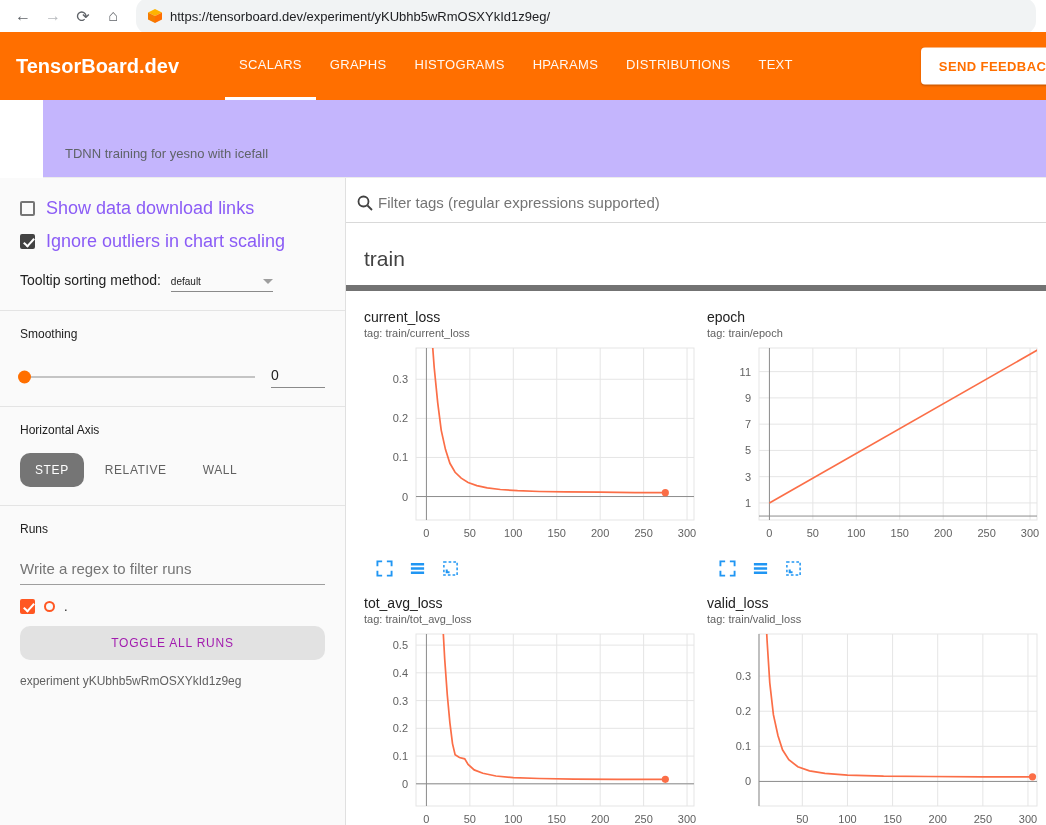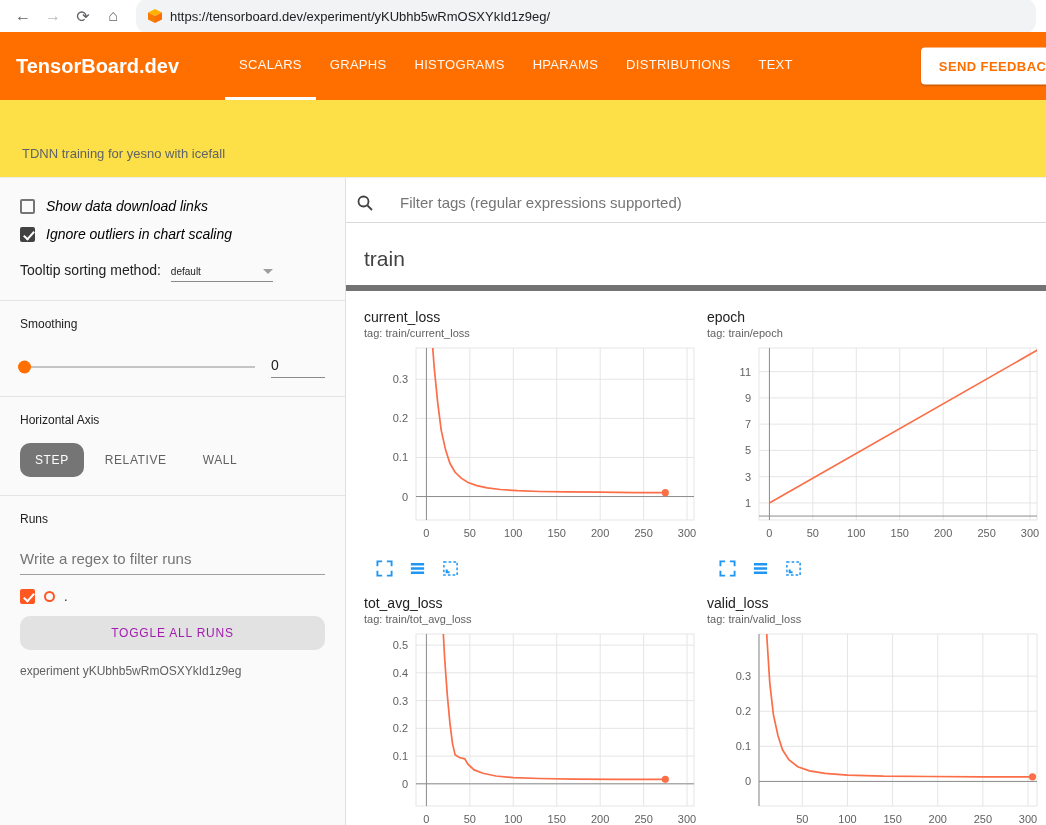--- a/index.html
+++ b/index.html
@@ -18,33 +18,33 @@
 
   
   .header { height:68px; background:var(--header-bg,#ff6f00); display:flex; align-items:stretch; padding:0 0 0 16px; position:relative; color:#fff; }
   .logo { font-size:20px; font-weight:bold; margin-right:46px; align-self:center; white-space:nowrap; }
   .tabs { display:flex; height:100%; }
   .tab { display:flex; align-items:center; padding:0 14px; font-size:13px; letter-spacing:.3px; border-bottom:3px solid transparent; cursor:pointer; color:rgba(255,255,255,.95); white-space:nowrap; }
   .tab.active { border-bottom-color:#fff; }
   .feedback-btn { position:absolute; right:-28px; top:50%; transform:translateY(-50%); background:#fff; color:var(--header-bg,#ff6f00); font-size:13px; font-weight:bold; letter-spacing:.4px; padding:11px 18px; border-radius:4px; border:none; white-space:nowrap; box-shadow:0 1px 2px rgba(0,0,0,.2); cursor:pointer; font-family:inherit; }
 
   
-  .title-bar { height:78px; padding:46px 0 0 22px; font-size:13px; color:#5f6368; border-bottom:1px solid #ececec; background:#fde047; }
+  .title-bar { height:78px; padding:46px 0 0 22px; font-size:13px; color:#5f6368; border-bottom:1px solid #ececec; background:#c4b5fd;margin-left:43px; }
 
   
   .content { display:flex; height:647px; }
   .sidebar { width:346px; flex-shrink:0; background:#fafafa; border-right:1px solid #e0e0e0; overflow:hidden; }
   .side-section { padding:16px 20px 18px; border-bottom:1px solid #e4e4e4; }
   .side-section:last-child { border-bottom:none; }
 
   .check-row { display:flex; align-items:center; gap:11px; margin:4px 0 12px; cursor:pointer; }
   .cb { width:15px; height:15px; border:2px solid #757575; border-radius:2px; position:relative; flex-shrink:0; background:transparent; }
   .cb.checked { background:#424242; border-color:#424242; }
   .cb.checked::after { content:""; position:absolute; left:4px; top:0; width:4px; height:9px; border:solid #fff; border-width:0 2px 2px 0; transform:rotate(42deg); }
-  .check-label { font-size:14px; color:#000000;font-style:italic; }
+  .check-label { font-size:18px; color:#8b5cf6; }
 
   .tooltip-row { margin-top:20px; display:flex; align-items:baseline; gap:10px; font-size:14px; color:#212121; }
   .dropdown { display:inline-flex; align-items:center; justify-content:space-between; width:102px; border-bottom:1px solid #8a8a8a; padding-bottom:4px; font-size:10px; color:#212121; cursor:pointer; }
   .caret { width:0; height:0; border-left:5px solid transparent; border-right:5px solid transparent; border-top:5px solid #9e9e9e; }
 
   .section-label { font-size:12px; color:#212121; }
   .slider-row { display:flex; align-items:center; gap:16px; margin-top:24px; }
   .slider { position:relative; flex:1; height:2px; background:#c4c4c4; cursor:pointer; }
   .slider-thumb { position:absolute; left:0; top:50%; transform:translate(-2px,-50%); width:13px; height:13px; border-radius:50%; background:var(--accent,#ff6f00); }
   .smooth-value { width:54px; border:none; border-bottom:1px solid #8a8a8a; background:transparent; font-size:14px; color:#212121; padding:2px 0 4px; font-family:inherit; outline:none; }
@@ -56,21 +56,21 @@
   .runs-filter { width:100%; background:transparent; border:none; border-bottom:1px solid #9e9e9e; font-size:15px; color:#212121; padding:8px 0 7px; margin-top:16px; outline:none; font-family:inherit; }
   .runs-filter::placeholder { color:#757575; }
   .run-row { display:flex; align-items:center; gap:9px; margin:14px 0 12px; cursor:pointer; }
   .run-swatch { width:11px; height:11px; border-radius:50%; border:2px solid #ff5722; flex-shrink:0; }
   .run-name { font-size:13px; color:#212121; }
   .toggle-all { width:100%; background:#e2e2e2; border:none; color:#a21caf; font-size:12px; letter-spacing:.8px; padding:10px 0; border-radius:10px; cursor:pointer; font-family:inherit; }
   .experiment-note { font-size:12px; color:#616161; margin-top:14px; }
 
   
   .main { flex:1; background:#fff; overflow:hidden; }
-  .filter-row { display:flex; align-items:center; gap:24px; padding:15px 10px 10px 10px; border-bottom:1px solid #d9d9d9; }
+  .filter-row { display:flex; align-items:center; gap:2px; padding:15px 10px 10px 10px; border-bottom:1px solid #d9d9d9; }
   .filter-input { flex:1; border:none; outline:none; font-size:15px; color:#212121; background:transparent; font-family:inherit; }
   .filter-input::placeholder { color:#757575; }
   .section-header { padding:24px 18px 14px; font-size:21px; color:#424242; border-bottom:6px solid #737373; cursor:pointer; }
 
   .charts-grid { display:grid; grid-template-columns:repeat(2,335px); column-gap:8px; row-gap:18px; padding:18px 0 0 18px; }
   .chart-title { font-size:14px; color:#212121; }
   .chart-tag { font-size:11px; color:#616161; margin-top:2px; }
   .chart-plot { margin-top:6px; }
   .chart-plot svg text { font-size:11px; fill:#616161; font-family:"Liberation Sans",sans-serif; }
   .chart-actions { display:flex; gap:16px; margin:6px 0 0 12px; align-items:center; }

